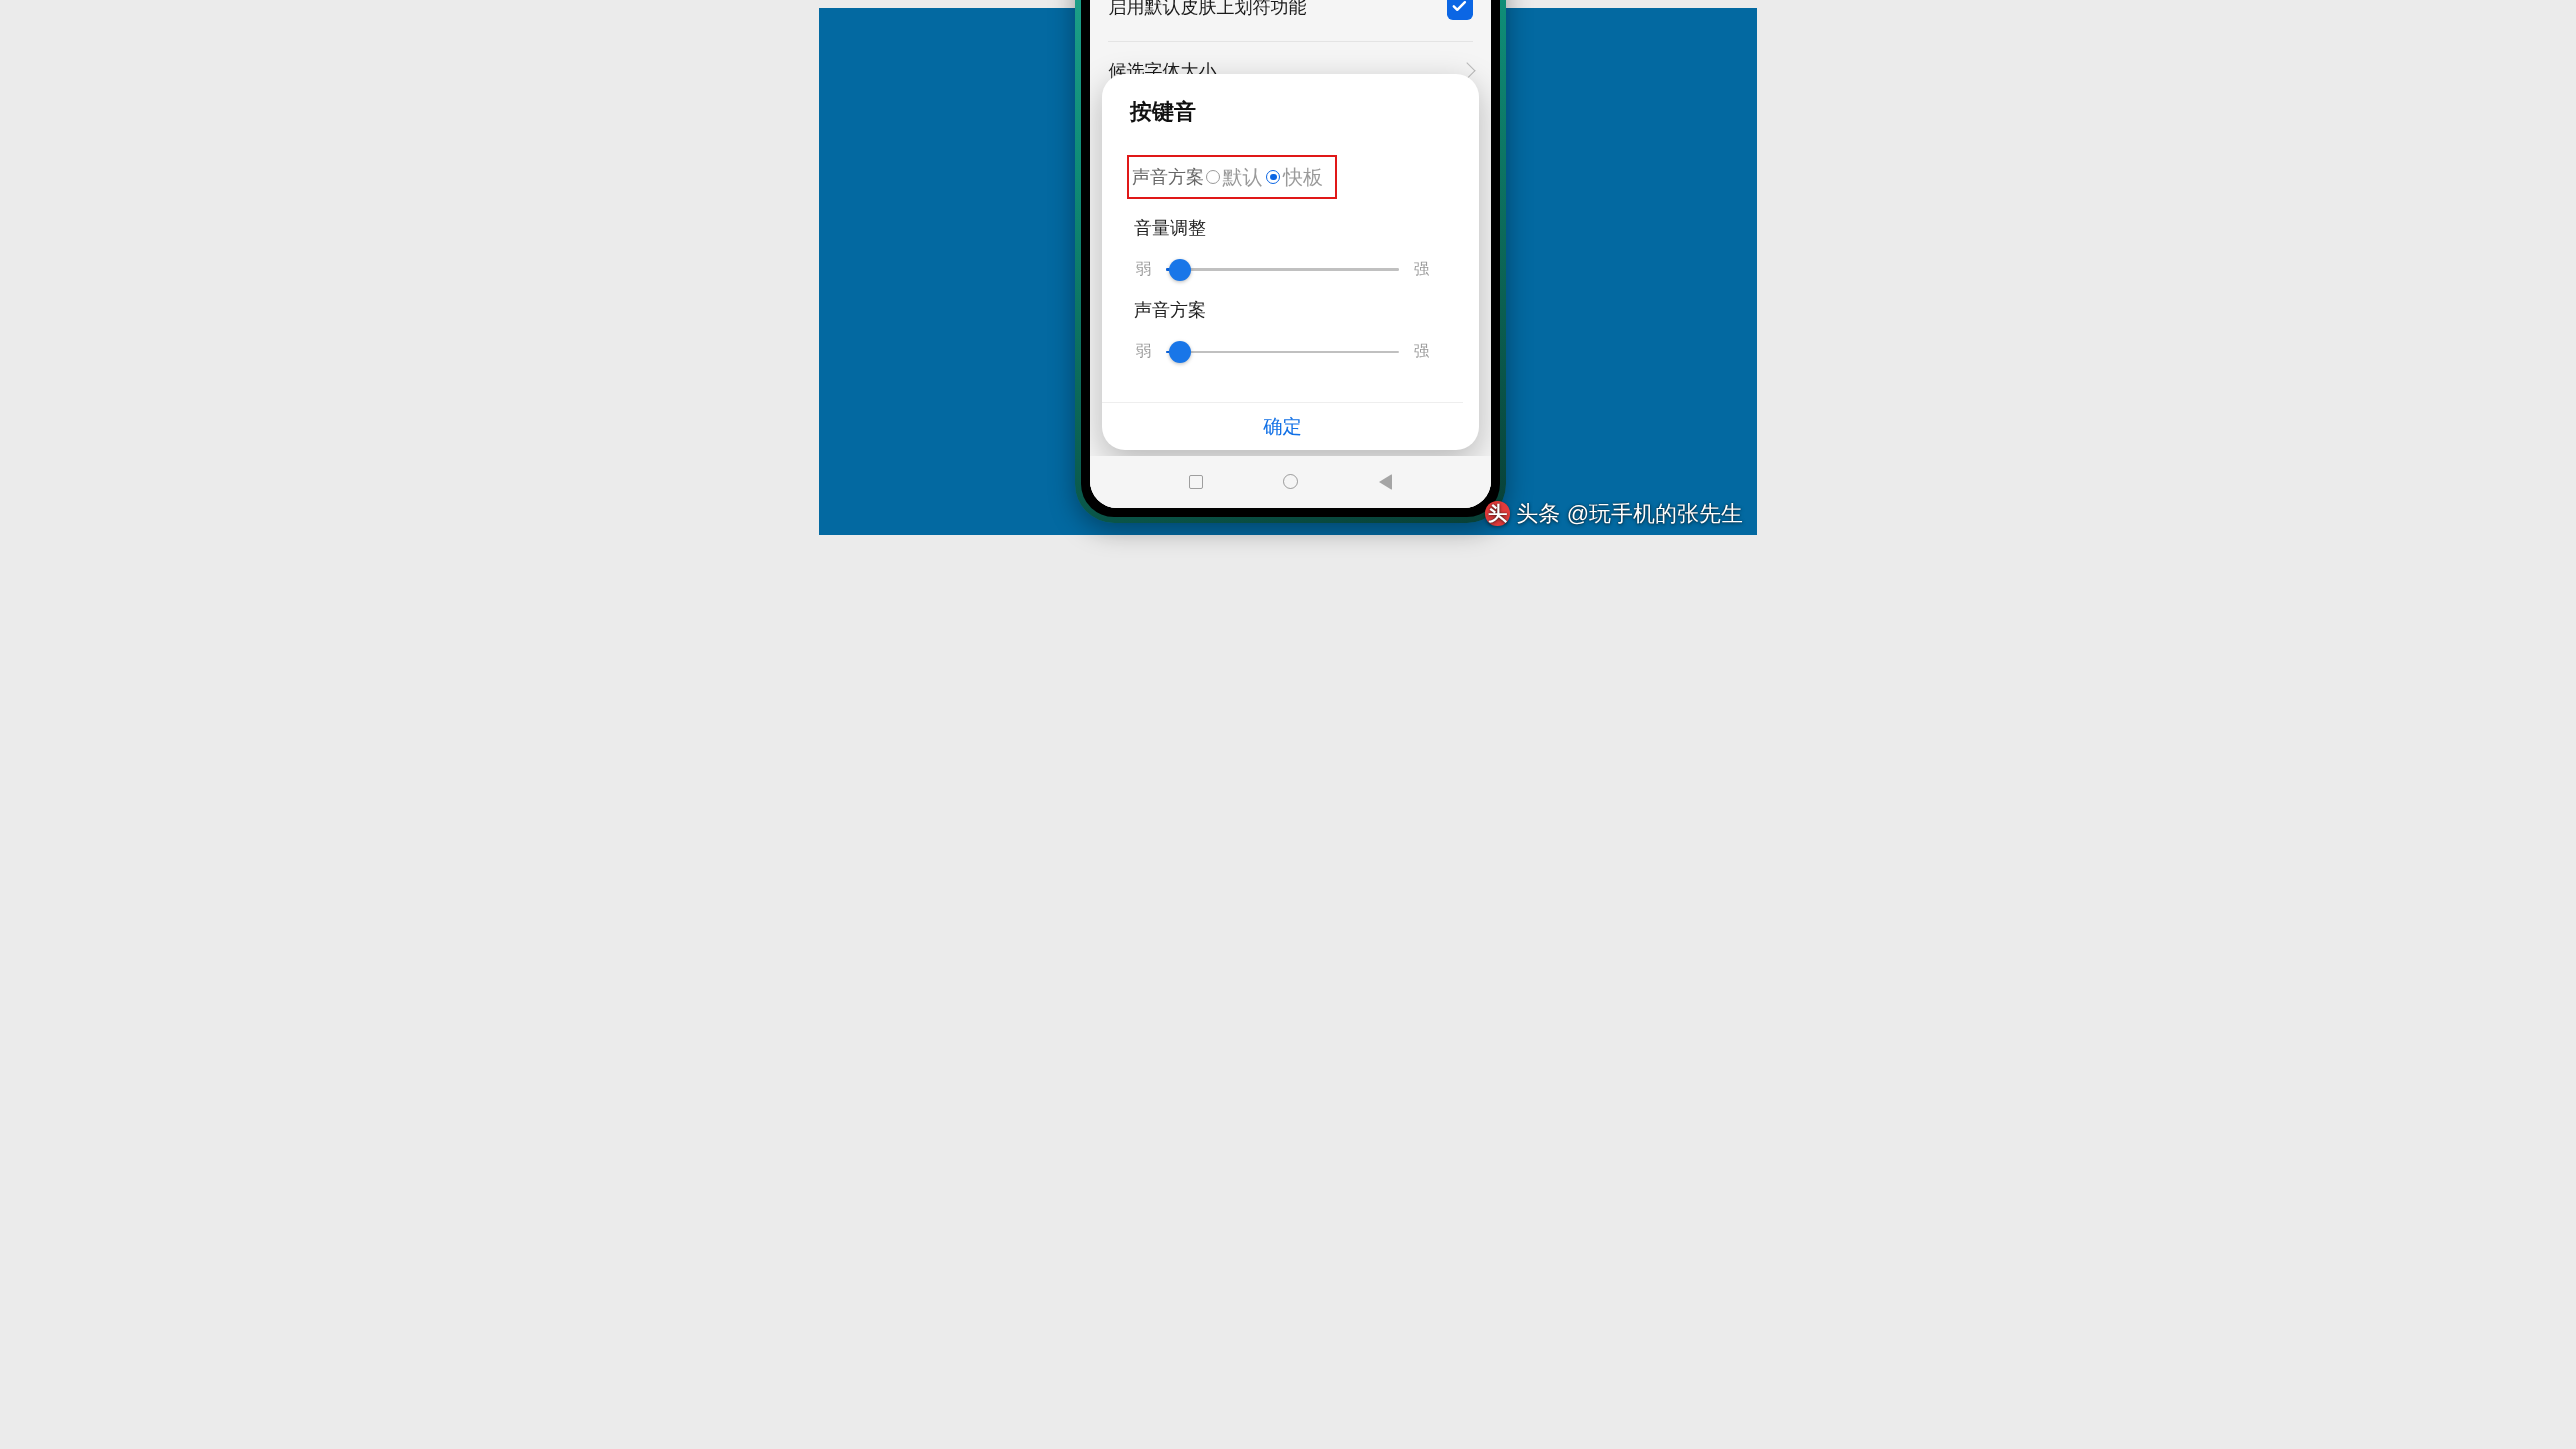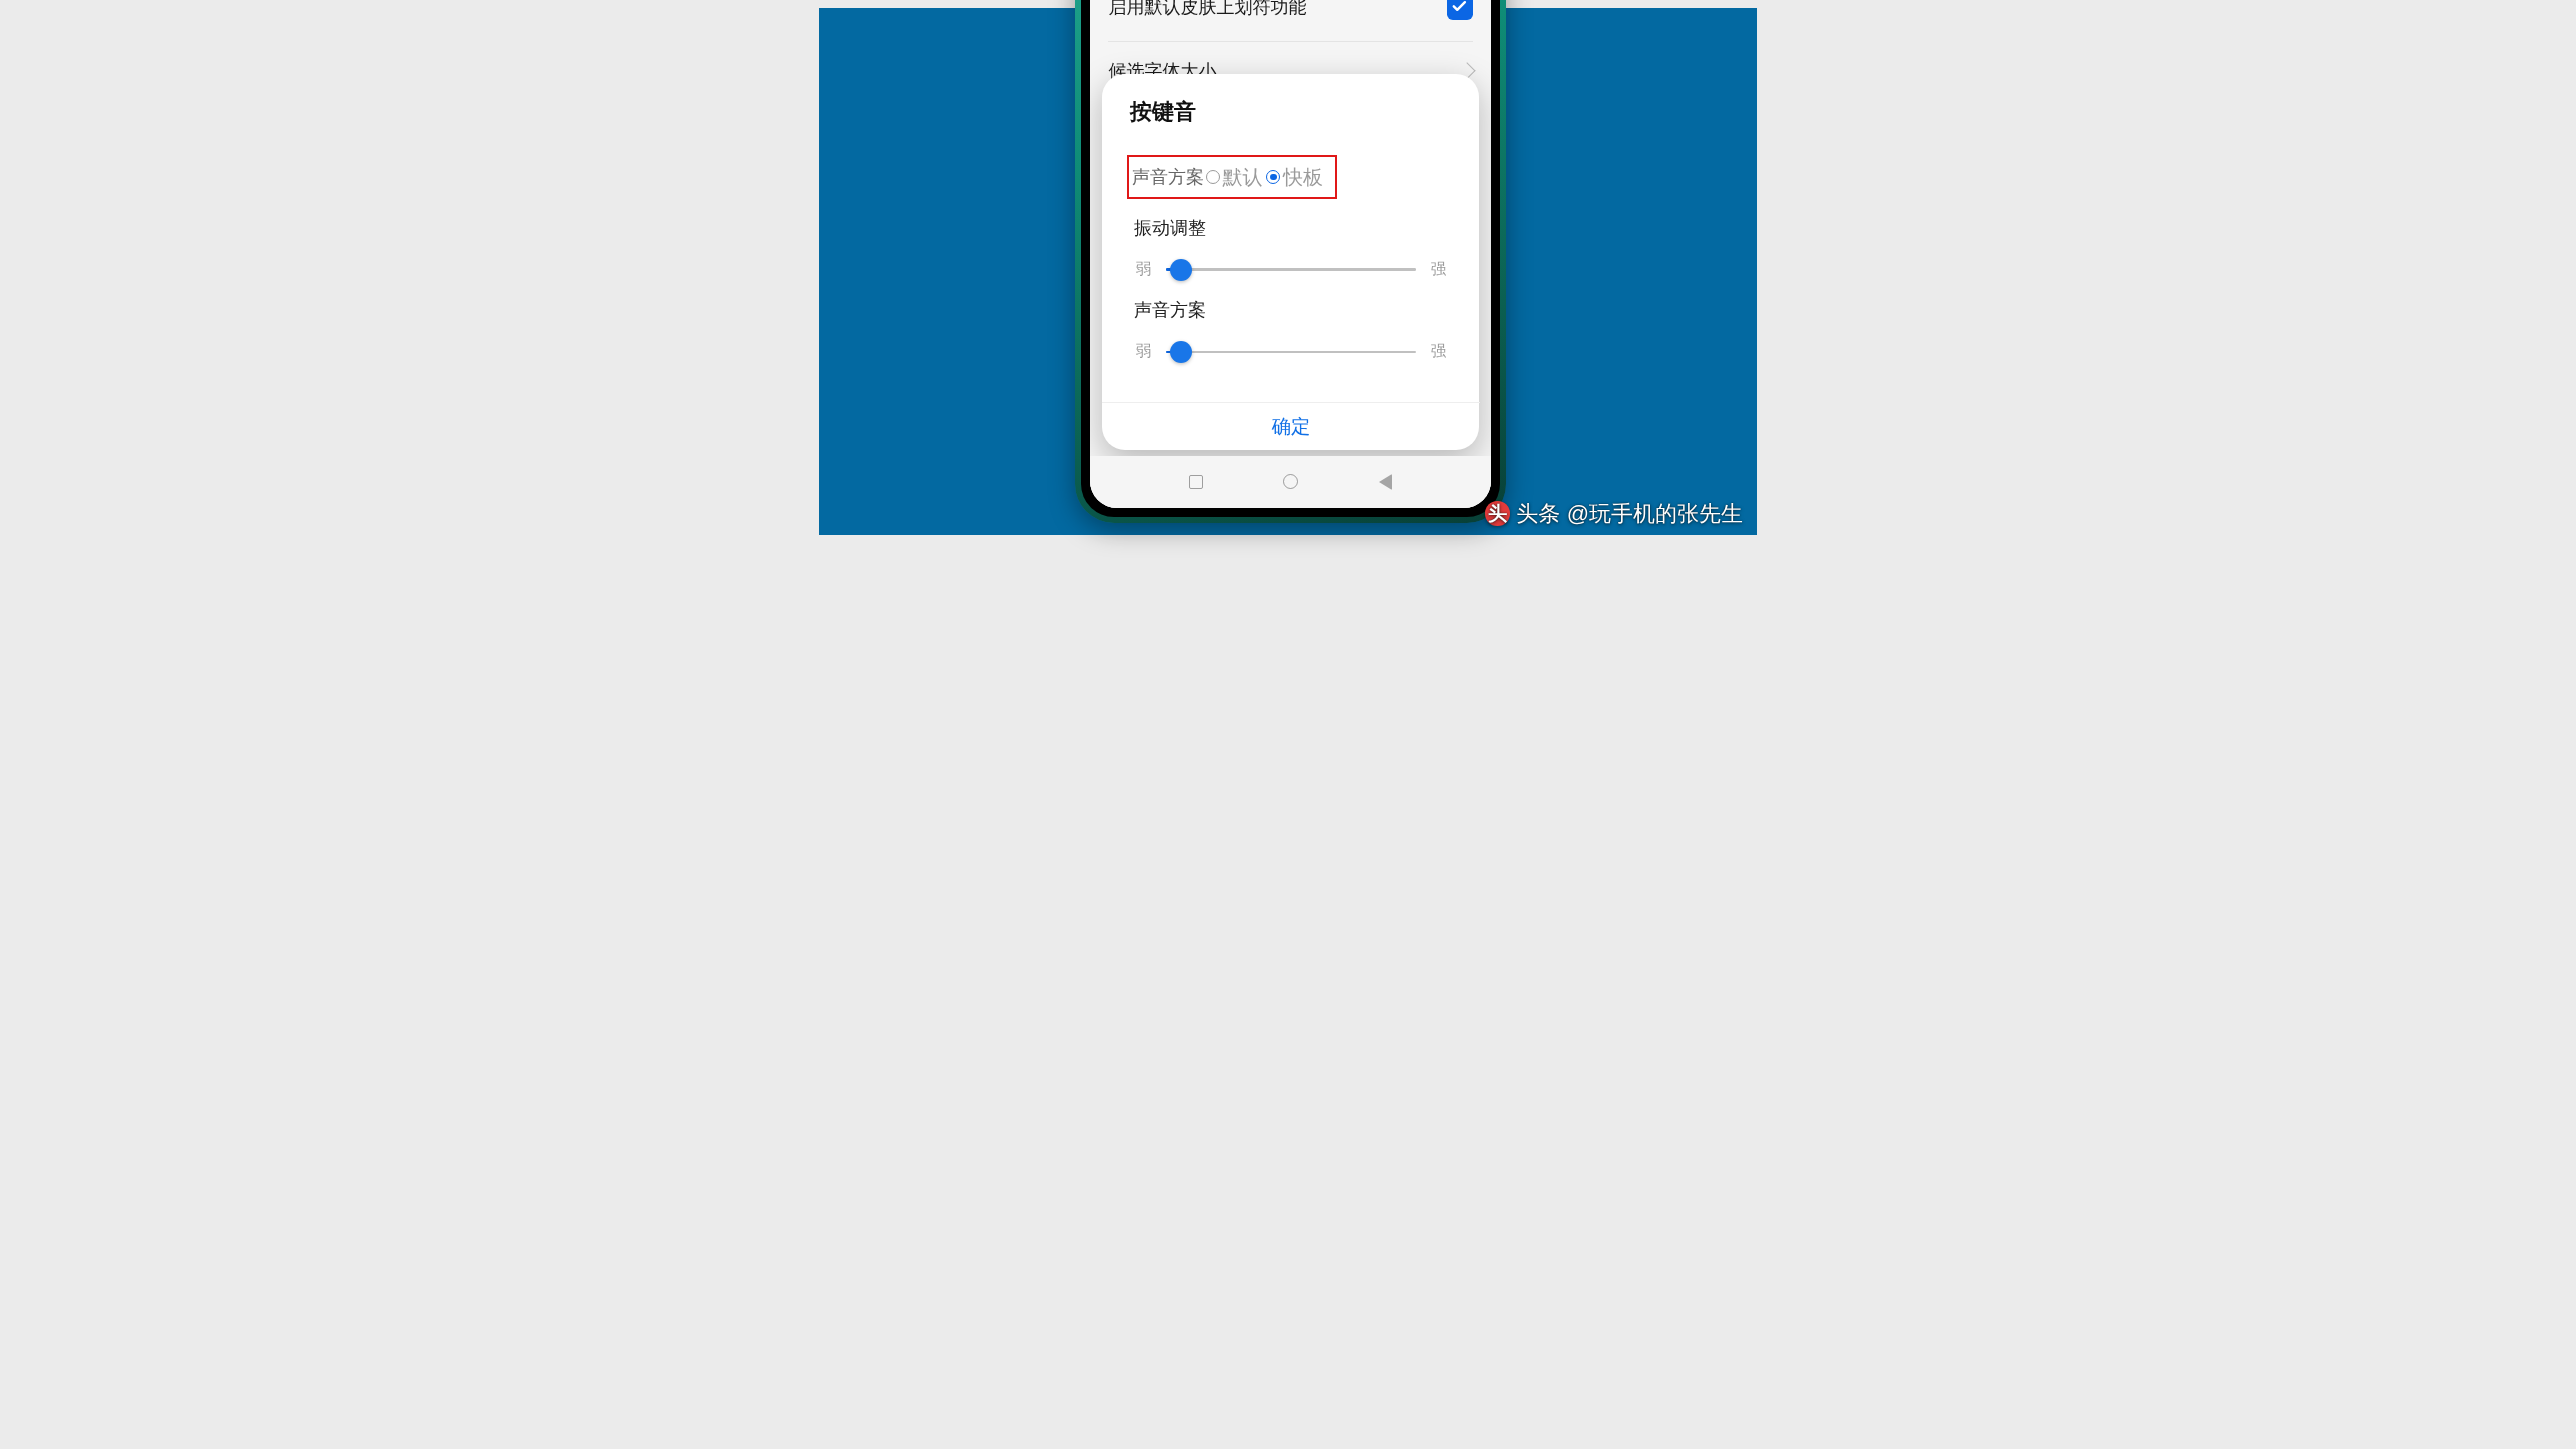--- a/index.html
+++ b/index.html
@@ -81,21 +81,21 @@
 
   
   .modal {
     position: absolute;
     left: 11.6px; right: 11.6px;
     top: 109px;
     bottom: 58px;
     background: #fff;
     border-radius: 23px;
     box-shadow: 0 10.3px 32px rgba(0,0,0,.25);
-    padding: 23px 27px 0 28px;
+    padding: 23px 44px 0 28px;
     display: flex;
     flex-direction: column;
   }
   .modal-title {
     font-size: 22px;
     font-weight: 600;
     color: #111;
     margin-bottom: 28px;
   }
   .highlight-box {
@@ -283,21 +283,21 @@
               <div class="radio selected">
                 <span class="radio-circle">
                     <span class="radio-dot"></span>
                   </span>
                 <span>快板</span>
               </div>
             </div>
           </div>
 
           <div class="slider-section">
-            <div class="slider-title">振动调整</div>
+            <div class="slider-title">音量调整</div>
             <div class="slider-row">
               <span class="slider-end">弱</span>
               <div class="slider-track">
                 <div class="slider-fill" style="width:6%"></div>
                 <div class="slider-thumb" style="left:6%"></div>
               </div>
               <span class="slider-end">强</span>
             </div>
           </div>
 

